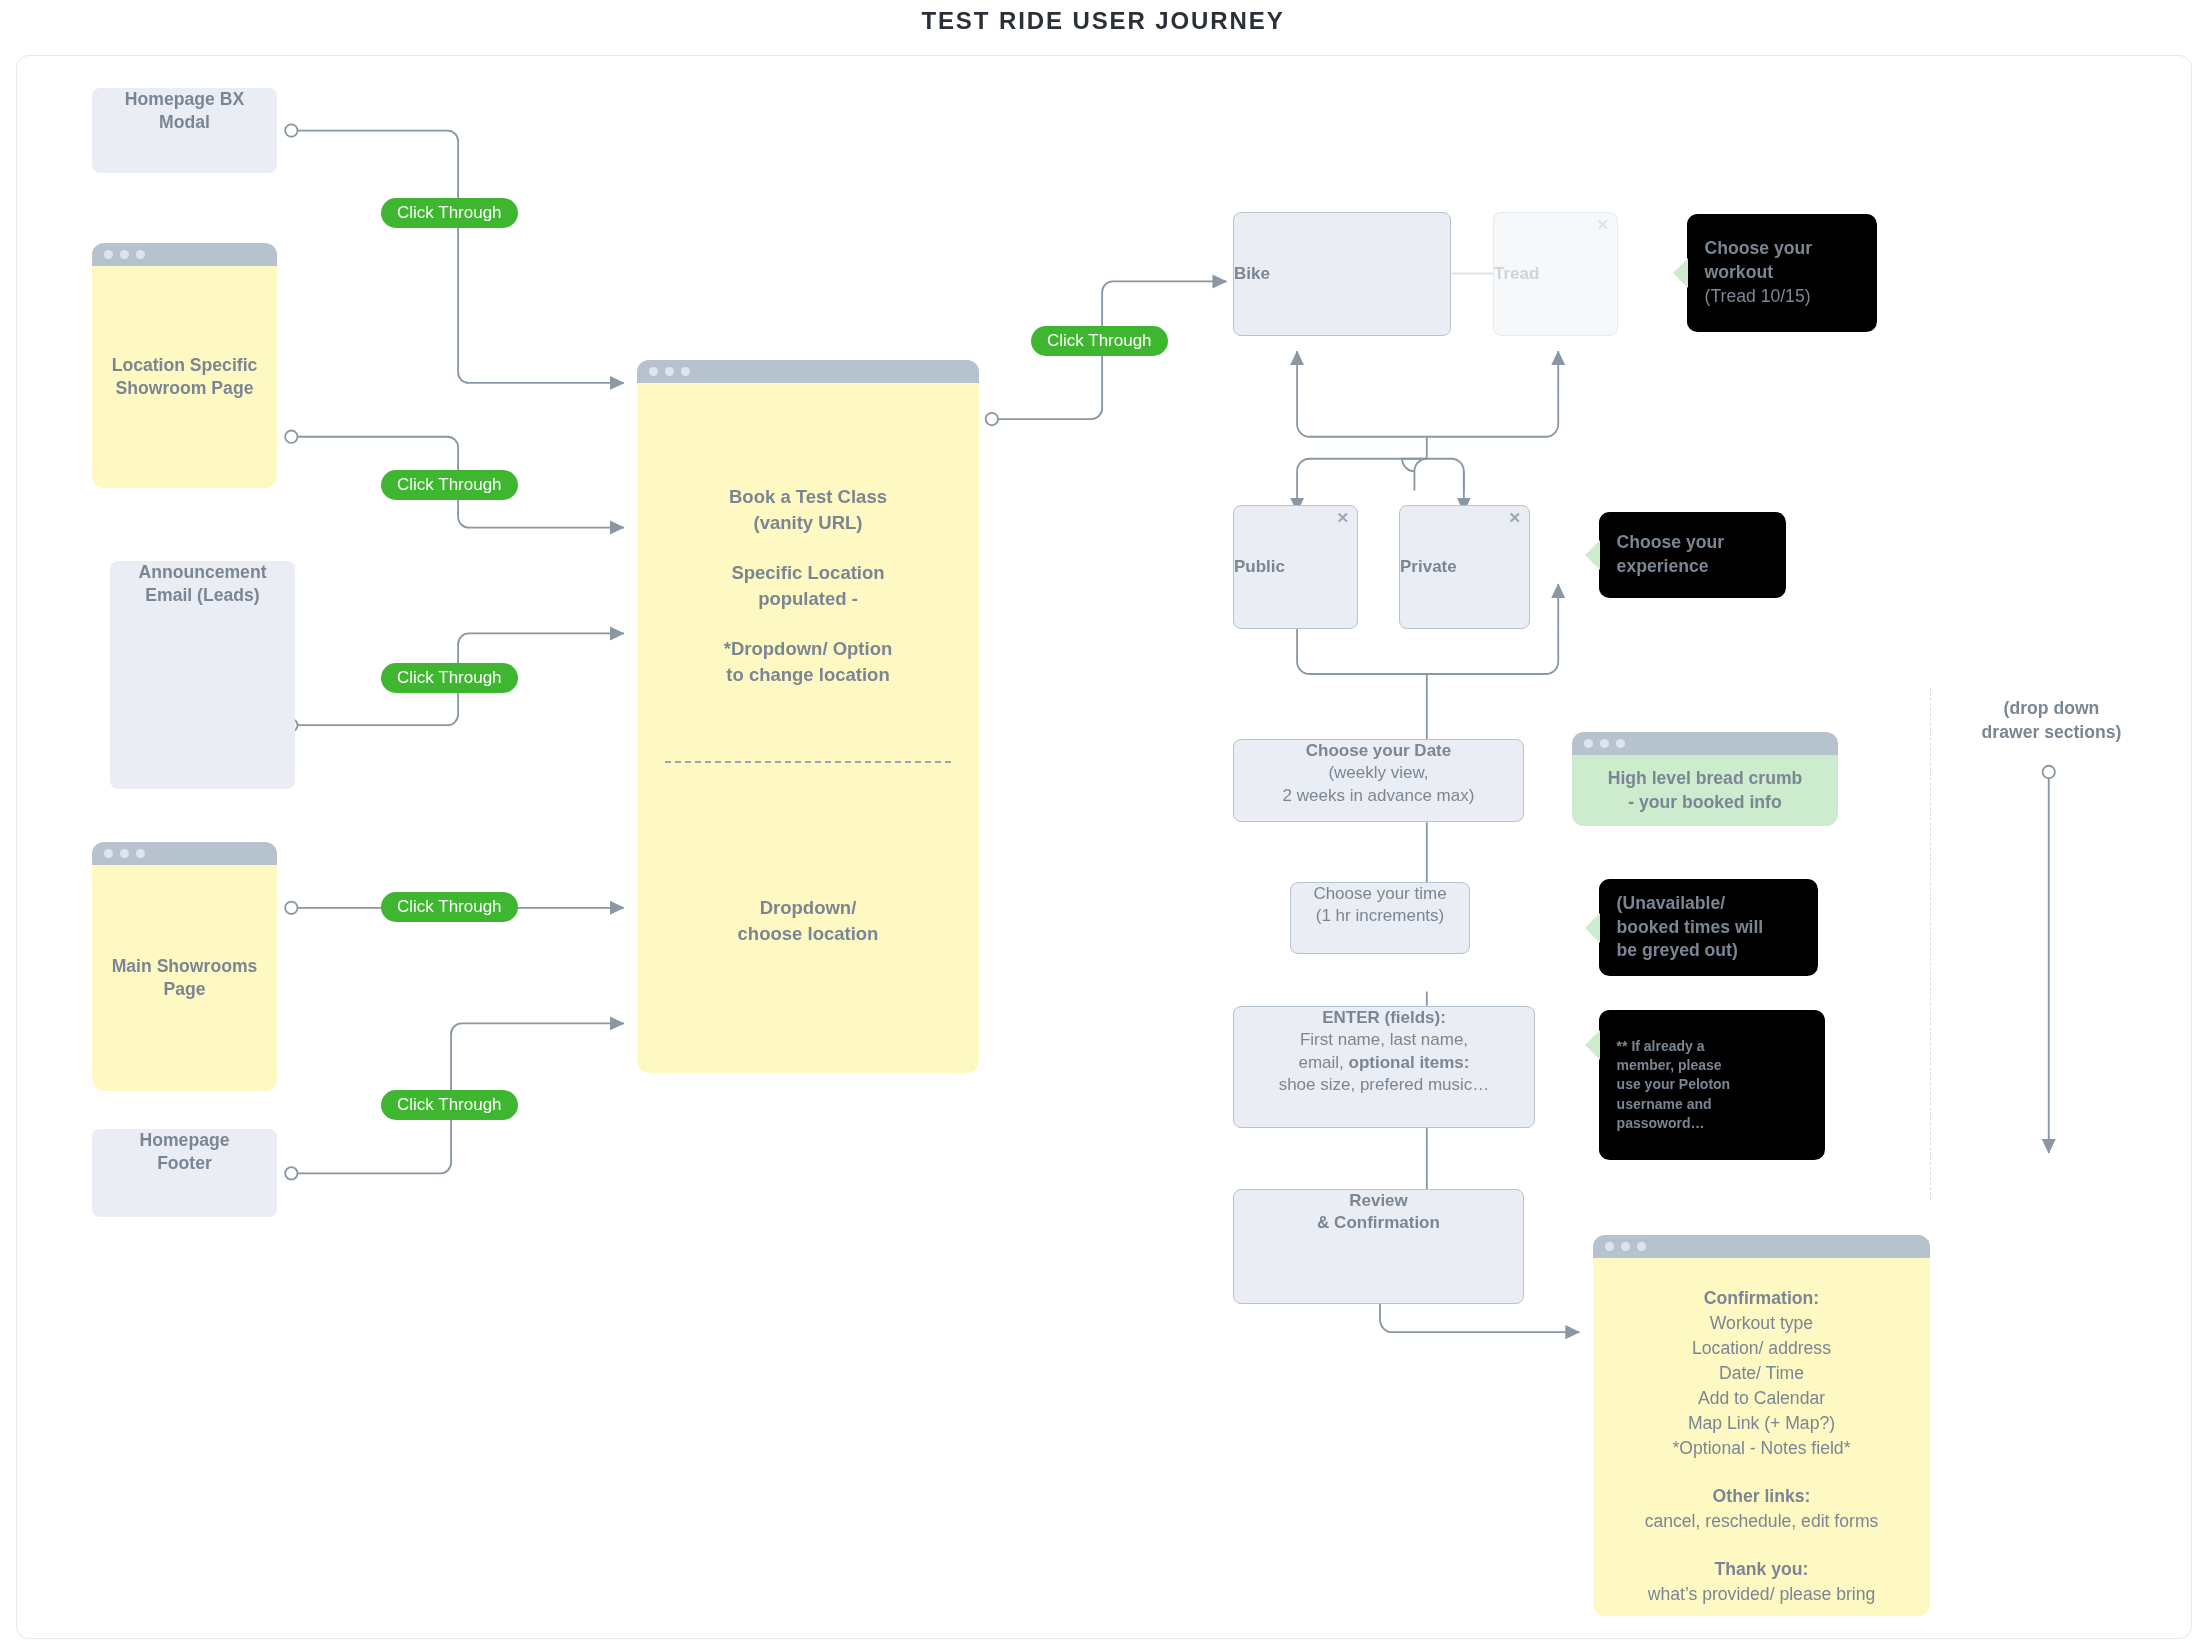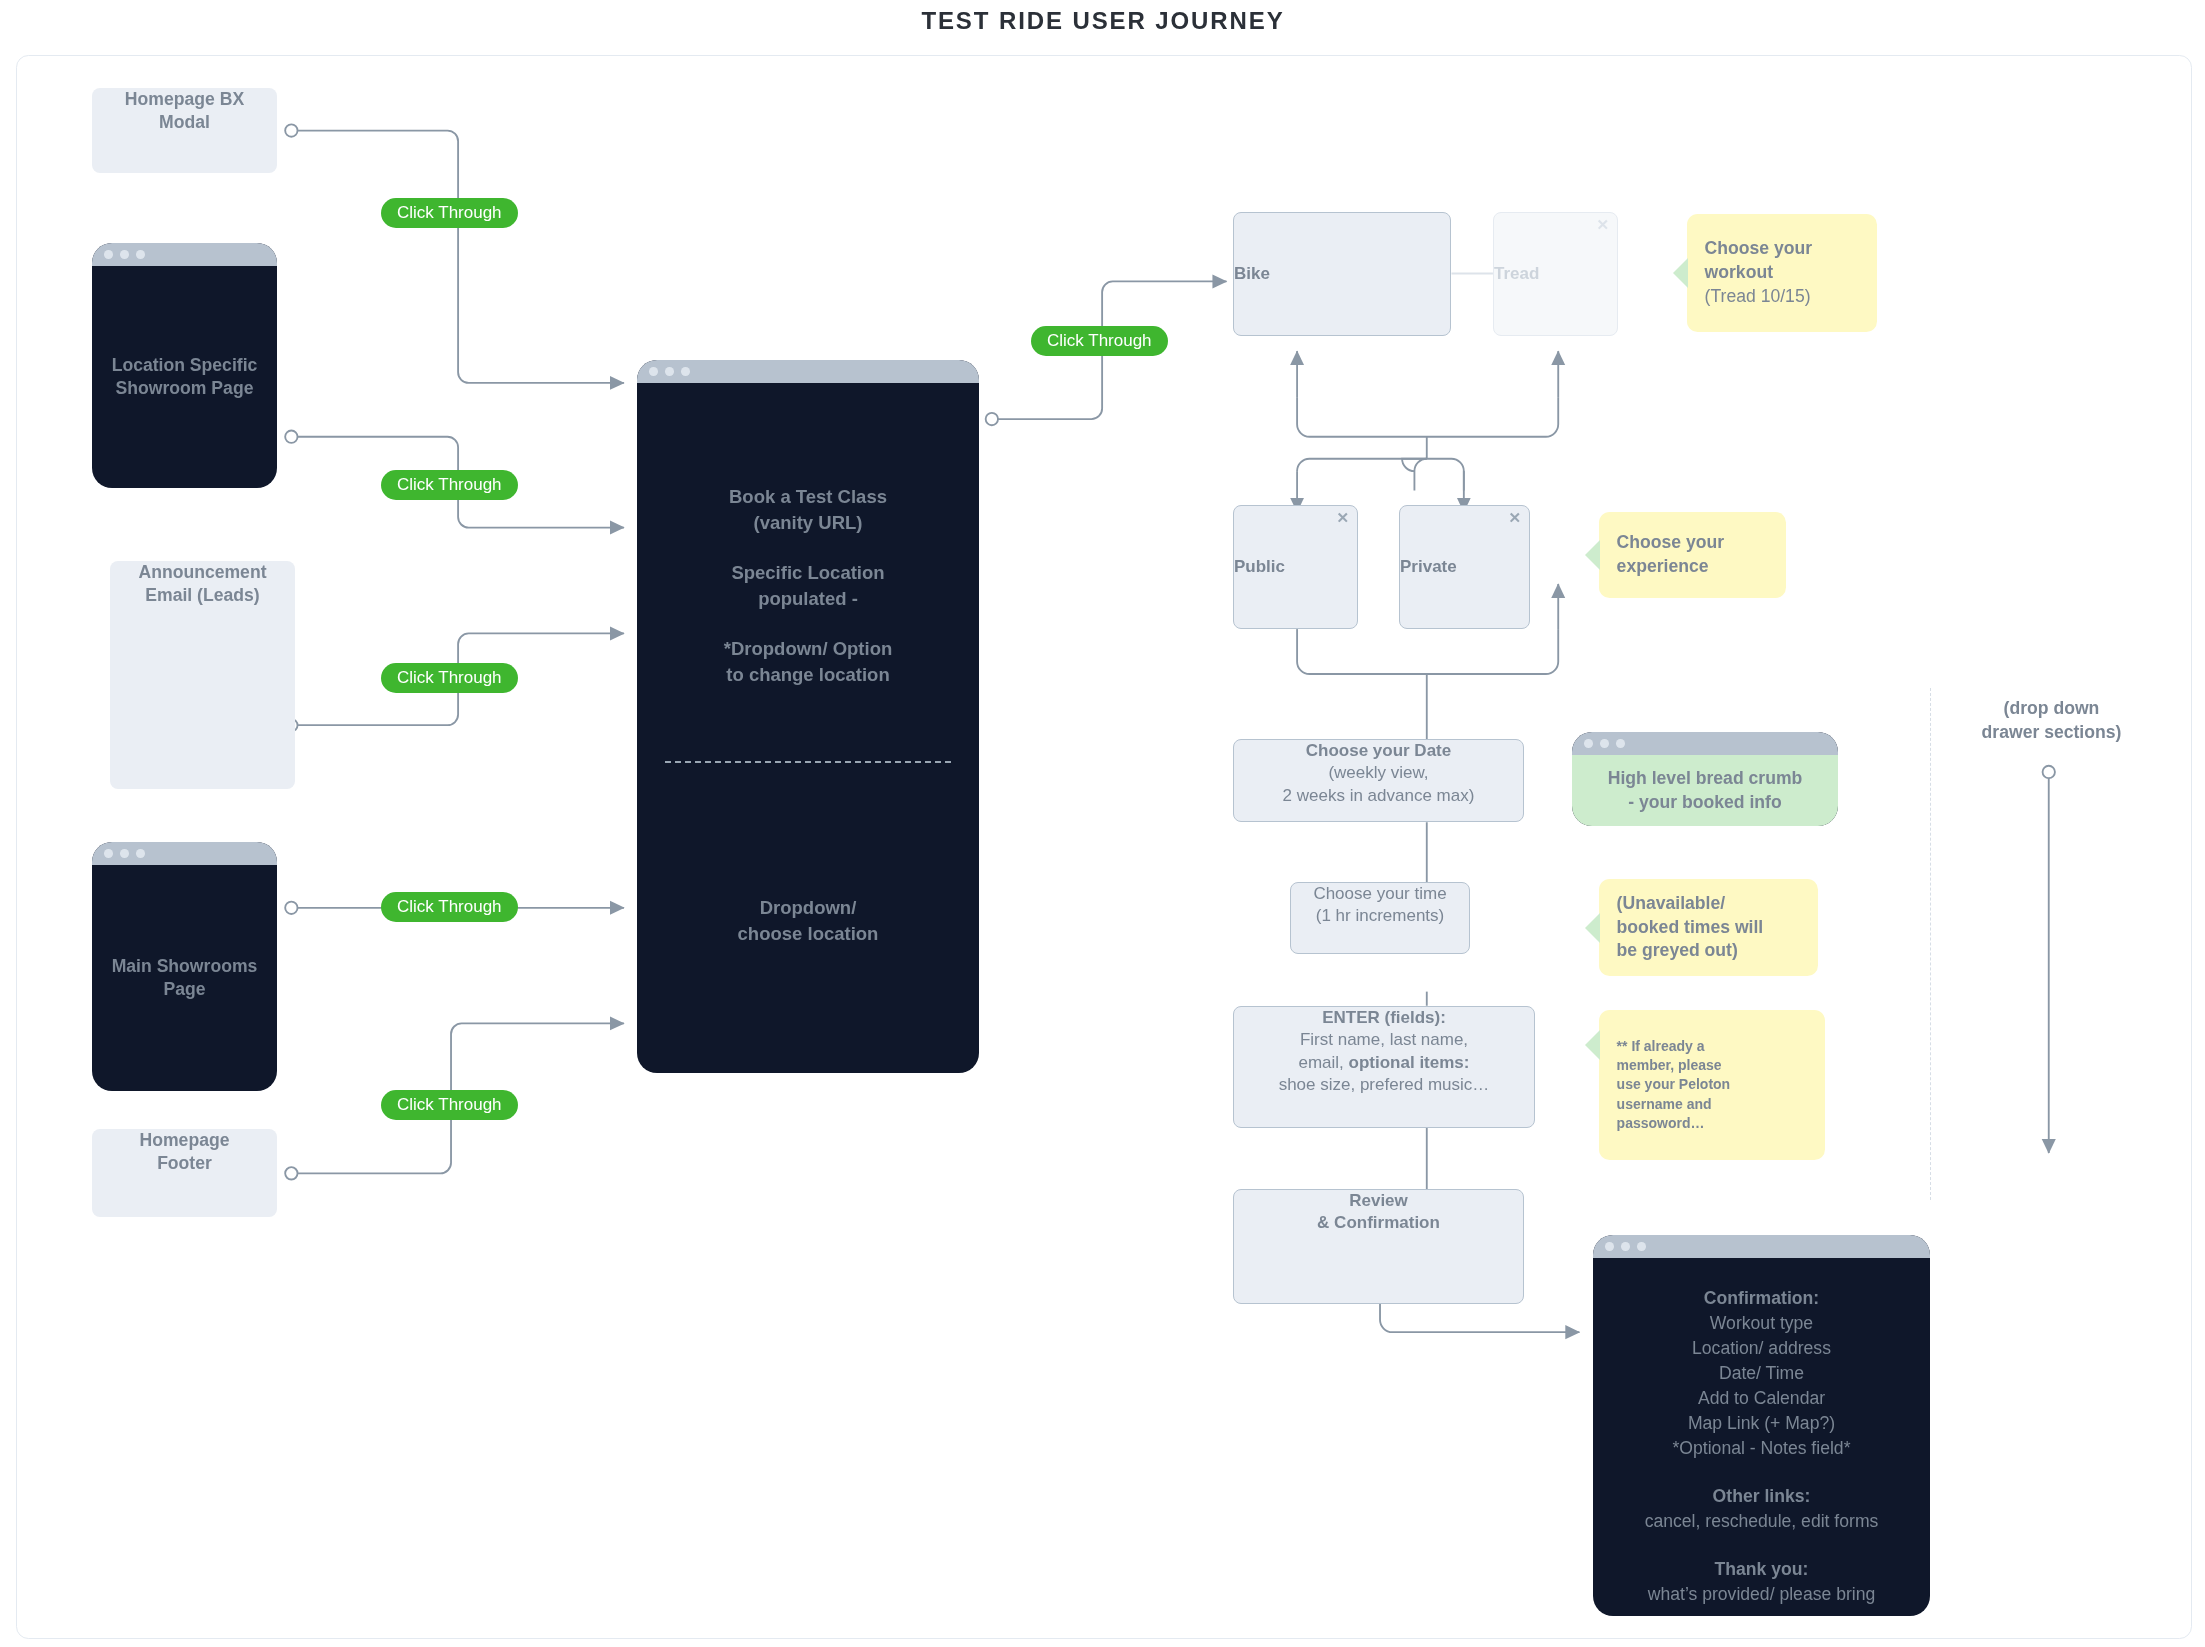--- a/index.html
+++ b/index.html
@@ -39,21 +39,21 @@
     text-align: center;
     color: #7b8694;
     font-weight: 700;
     line-height: 1.32;
   }
   .node.plain { border: none; }
   .node.outlined { background:#eaeef4; border: 1.8px solid #b6c3d0; }
   .node.light { background:#f6f8fa; border:1.8px solid #e6ebf1; color:#cdd4dc; }
 
   
-  .win { position:absolute; border-radius:20px; overflow:hidden; background:#0f172a; }
+  .win { position:absolute; border-radius:12px; overflow:hidden; background:#fef9c3; }
   .win .bar {
     height: 23px; background:#b7c2cf; display:flex; align-items:center; padding-left:12.4px; gap:7px;
   }
   .win .dot { width:8.8px; height:8.8px; border-radius:50%; background:#e4eaf1; opacity:.85; }
   .win .body {
     position:absolute; left:0; right:0; top:23px; bottom:0;
     display:flex; align-items:center; justify-content:center;
     text-align:center; color:#7b8694; font-weight:700; line-height:1.32;
   }
   .win.greenbody .body { background:#cdeccd; }
@@ -66,21 +66,21 @@
     border-radius: 881px;
     font-size: 17px; font-weight: 400;
     padding: 6.2px 16px 7px 16px;
     white-space: nowrap;
     line-height: 1;
   }
 
   
   .callout {
     position:absolute;
-    background:#fef9c3;
+    background:#000000;
     border-radius:10.6px;
     color:#7b8694;
     font-weight:700;
     line-height:1.36;
     padding: 14px 17.6px;
     display:flex; align-items:center;
   }
   .callout .tail {
     position:absolute; left:-14px; top:50%; transform:translateY(-50%);
     width:0; height:0;

